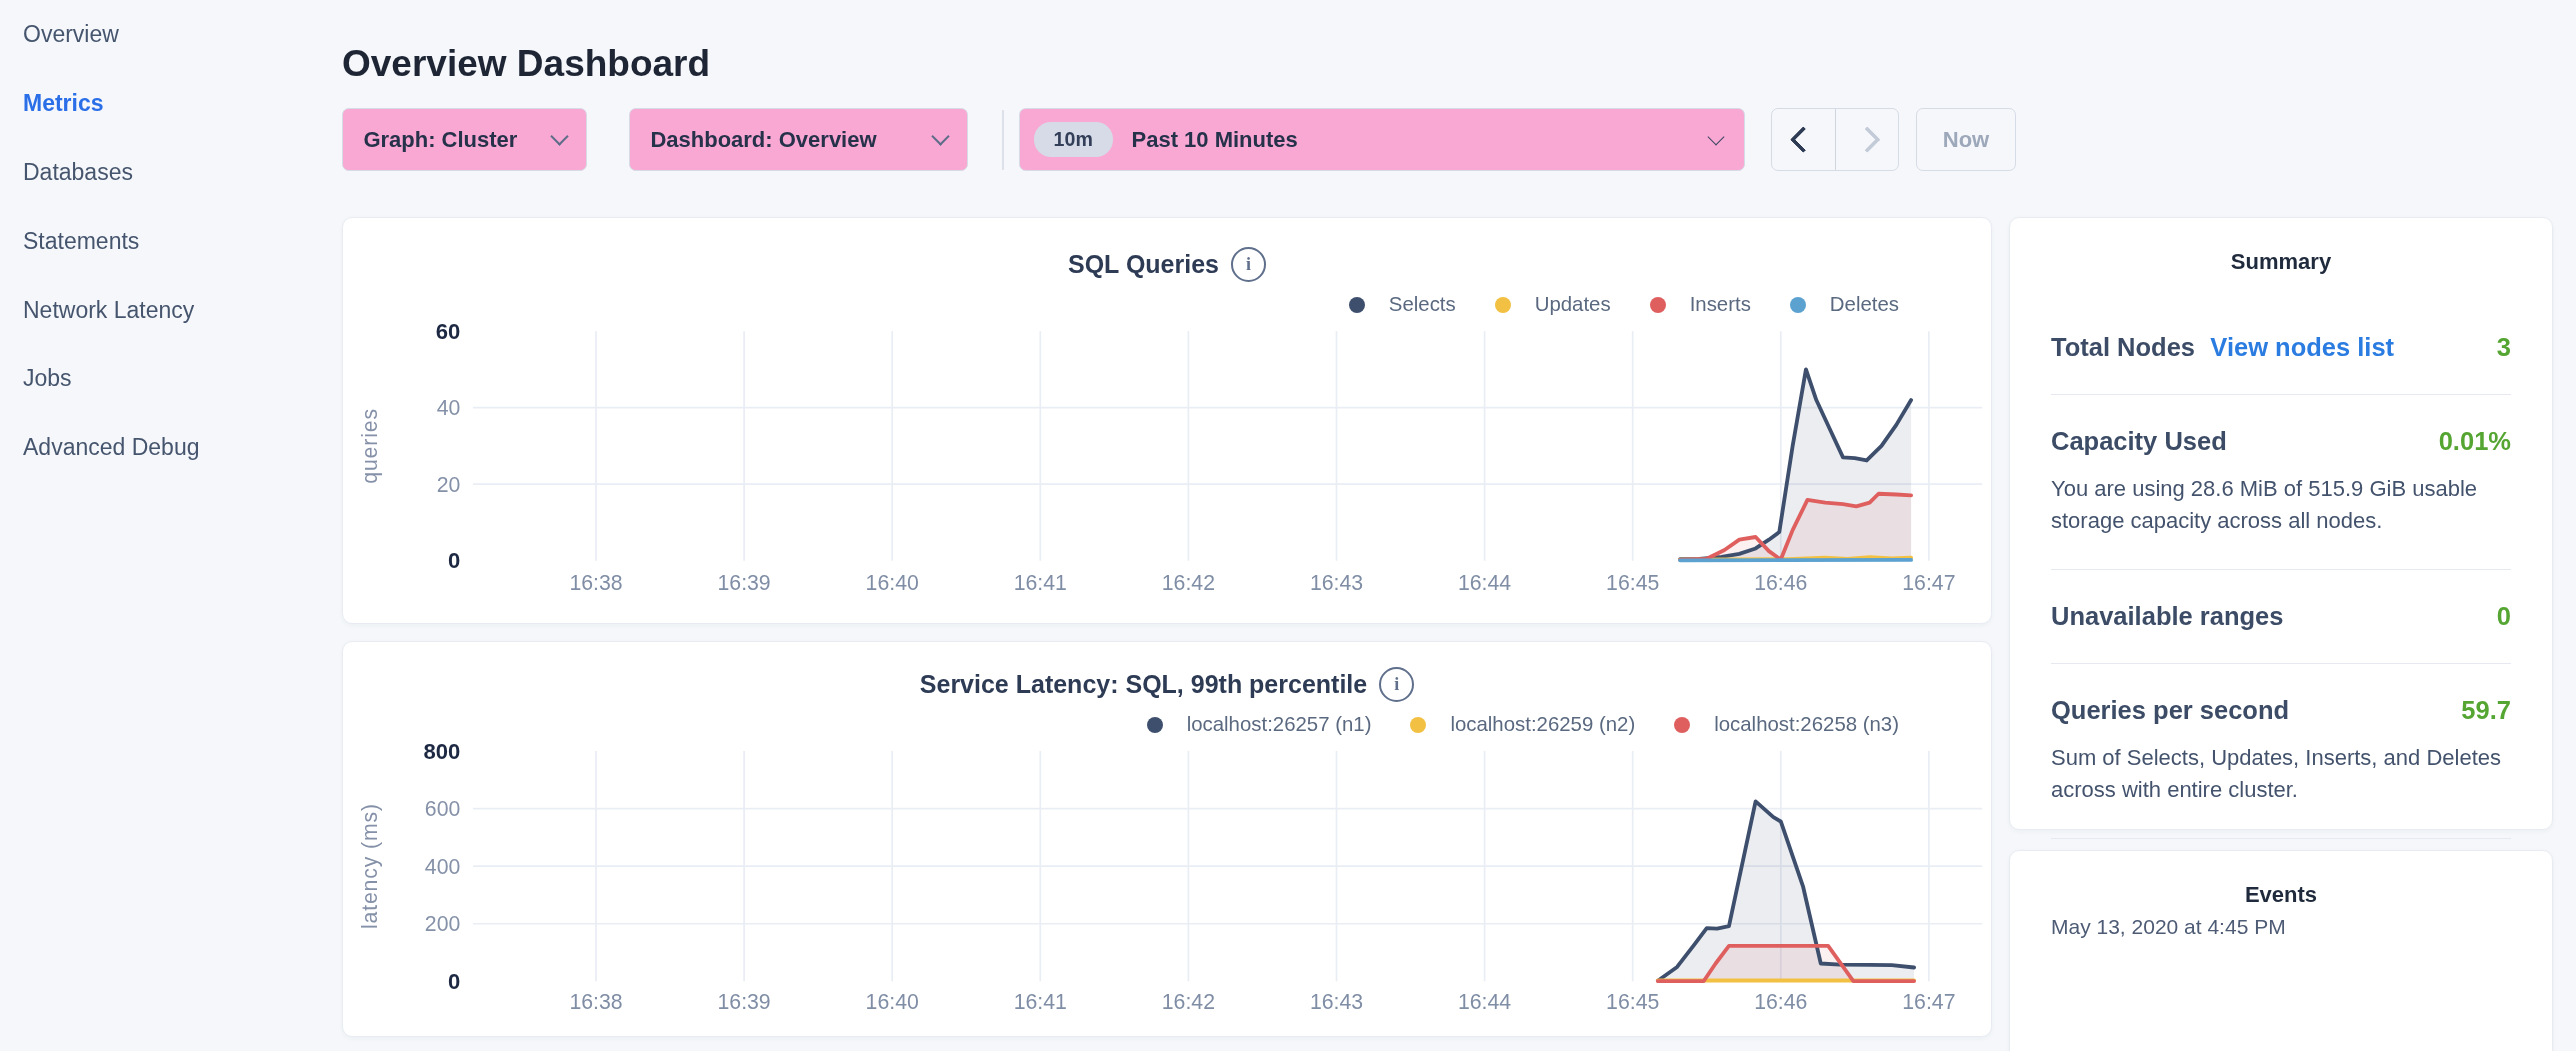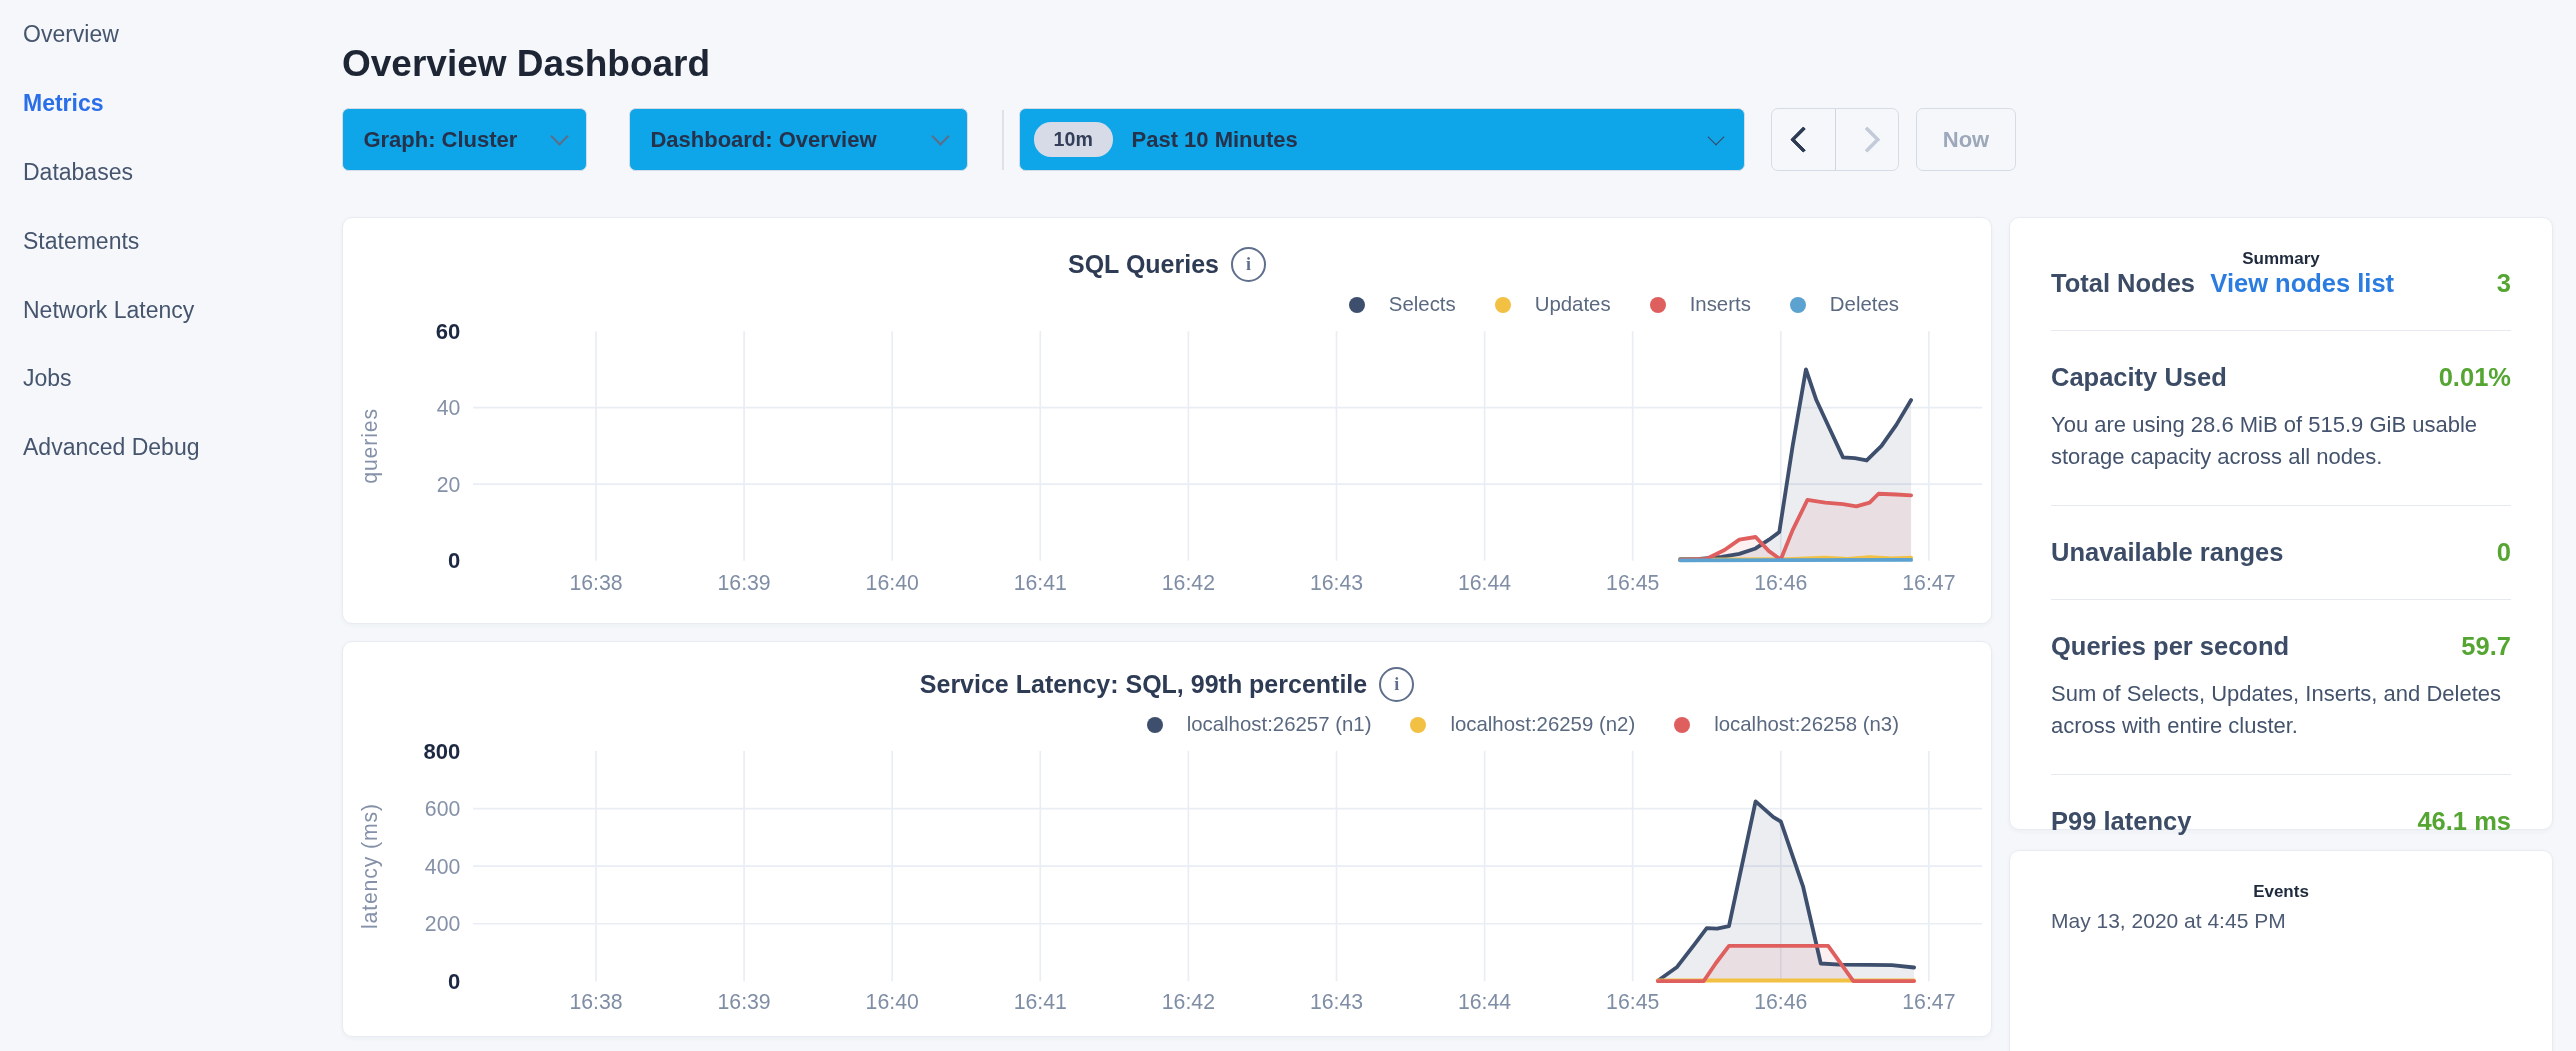--- a/index.html
+++ b/index.html
@@ -11,21 +11,21 @@
   
   .sidebar{position:absolute;left:0;top:0;width:340px;height:920px}
   .nav-item{position:absolute;left:23px;height:34px;line-height:34px;
     font-size:23px;color:#46556e;cursor:pointer;white-space:nowrap}
   .nav-item.active{color:#2a6ee8;font-weight:700}
   
   .page-title{position:absolute;left:342px;top:18.7px;font-size:37px;font-weight:600;color:#1e2635}
   
   .ctl{position:absolute;top:108px;height:63px;box-sizing:border-box;
     display:flex;align-items:center;border:1.7px solid #d6dce6;border-radius:6.8px;
-    font-size:22px;font-weight:700;color:#26314a;background:#0ea5e9;cursor:pointer}
+    font-size:22px;font-weight:700;color:#26314a;background:#f9a8d4;cursor:pointer}
   .ctl.ghost{background:transparent}
   .chev-down{width:11px;height:11px;border-right:2.6px solid #5e6d88;border-bottom:2.6px solid #5e6d88;
     transform:rotate(45deg);margin-left:auto;margin-top:-5.1px}
   .vdivider{position:absolute;left:1002px;top:110px;width:1.7px;height:60px;background:#dde2ea}
   .time-badge{background:#d6dbe7;color:#333f58;font-size:19.6px;font-weight:700;
     border-radius:17px;padding:6px 20px;margin:0 18.7px 0 13.6px}
   .pager-half{flex:1;height:100%;display:flex;align-items:center;justify-content:center}
   .pager-half + .pager-half{border-left:1.7px solid #cfd6e0}
   .chev-left{width:14.5px;height:14.5px;border-left:4.3px solid #2e3b54;border-bottom:4.3px solid #2e3b54;
     transform:rotate(45deg);border-radius:1.7px}
@@ -42,29 +42,29 @@
     display:flex;align-items:center;justify-content:center;
     font-size:18px;font-weight:600;color:#5f6f8c;font-family:"Liberation Serif",serif;cursor:pointer}
   .legend{position:absolute;right:92px;display:flex;gap:39px;align-items:center}
   .legend-item{display:flex;align-items:center;gap:24px}
   .legend-dot{width:16px;height:16px;border-radius:50%}
   .legend-label{font-size:20.4px;color:#5a6980}
   svg text{font-family:"Liberation Sans","DejaVu Sans",sans-serif}
   .plot{position:absolute;left:0;top:0}
   
   .side-card{padding:31px 41px;color:#3c4c66}
-  .side-card-title{text-align:center;font-size:17px;font-weight:700;color:#1f2a3c}
+  .side-card-title{text-align:center;font-size:22px;font-weight:700;color:#1f2a3c}
   .srow{display:flex;align-items:baseline;font-size:25.5px;font-weight:700}
   .srow .spacer{flex:1}
   .slabel{color:#3c4c66}
   .slink{color:#2b7ce1;margin-left:15.3px;cursor:pointer}
   .sval{color:#55a532;white-space:nowrap}
   .sdesc{font-size:22px;font-weight:400;color:#44536d;line-height:32px;margin-top:17px}
   .sdivider{border:none;border-top:1.7px solid #e6eaf0;margin:32px 0 0 0}
-  .mt38{margin-top:32px}.mt68{}
+  .mt38{margin-top:32px}.mt68{margin-top:58px}
   .event-text{font-size:23px;color:#303d57;line-height:37px;margin-top:46px}
   .event-date{font-size:21px;color:#4d5b75;margin-top:6.8px}
 </style>
 </head>
 <body>
 
 <nav class="sidebar">
   <div class="nav-item" style="top:17px">Overview</div>
   <div class="nav-item active" style="top:86px">Metrics</div>
   <div class="nav-item" style="top:155px">Databases</div>

